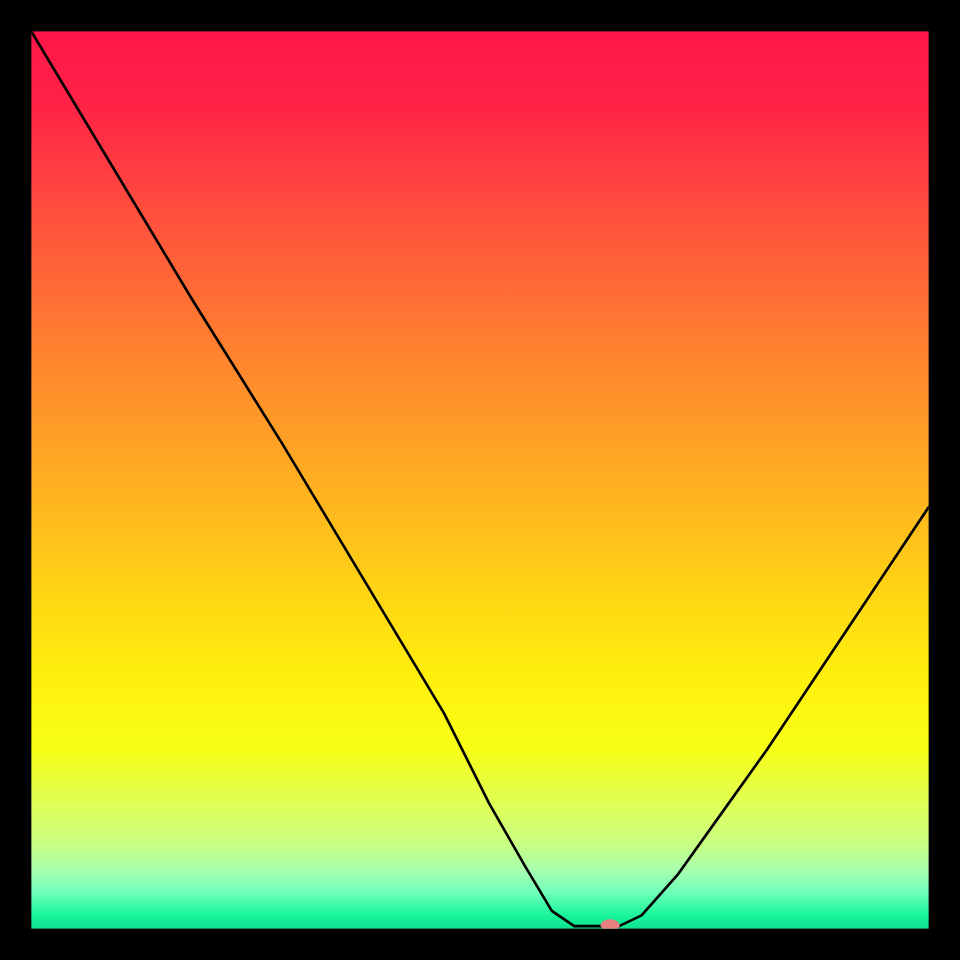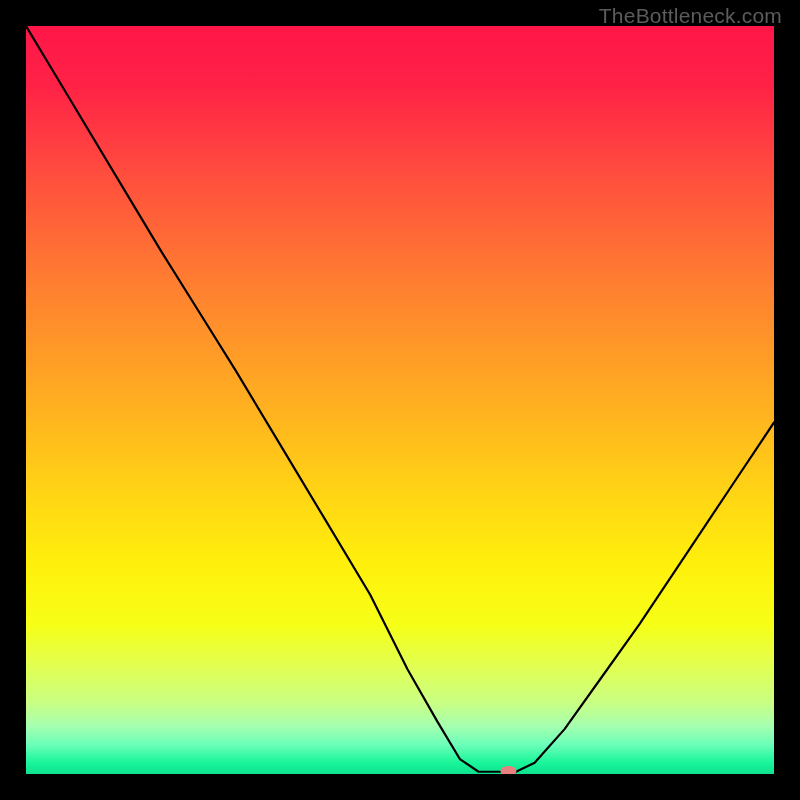--- a/index.html
+++ b/index.html
@@ -31,21 +31,20 @@
     color: #5c5c5c;
     font-weight: 500;
     letter-spacing: 0.2px;
   }
   svg { display: block; }
 </style>
 </head>
 <body>
 
 <div class="chart-container">
-  <div class="watermark">TheBottleneck.com</div>
   <div class="plot-area">
     <svg id="plot-svg" width="748" height="748" viewBox="0 0 748 748">
       <defs>
         <linearGradient id="bg-grad" x1="0" y1="0" x2="0" y2="1">
             <stop offset="0.00%" stop-color="#ff1649"></stop>
             <stop offset="8.00%" stop-color="#ff2246"></stop>
             <stop offset="20.00%" stop-color="#ff4e3e"></stop>
             <stop offset="35.00%" stop-color="#ff8030"></stop>
             <stop offset="50.00%" stop-color="#ffae21"></stop>
             <stop offset="62.00%" stop-color="#ffd315"></stop>

